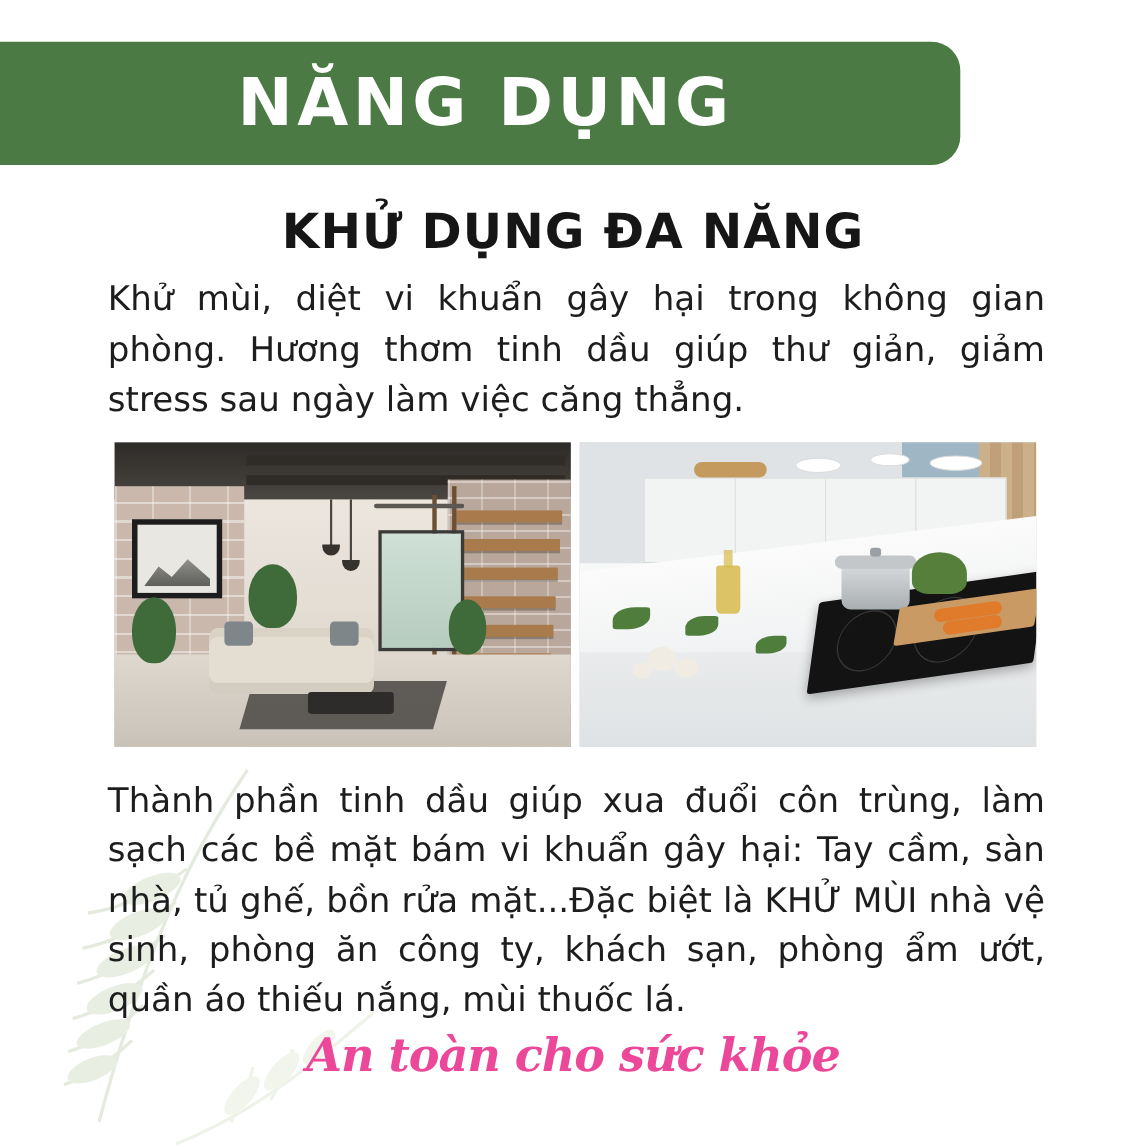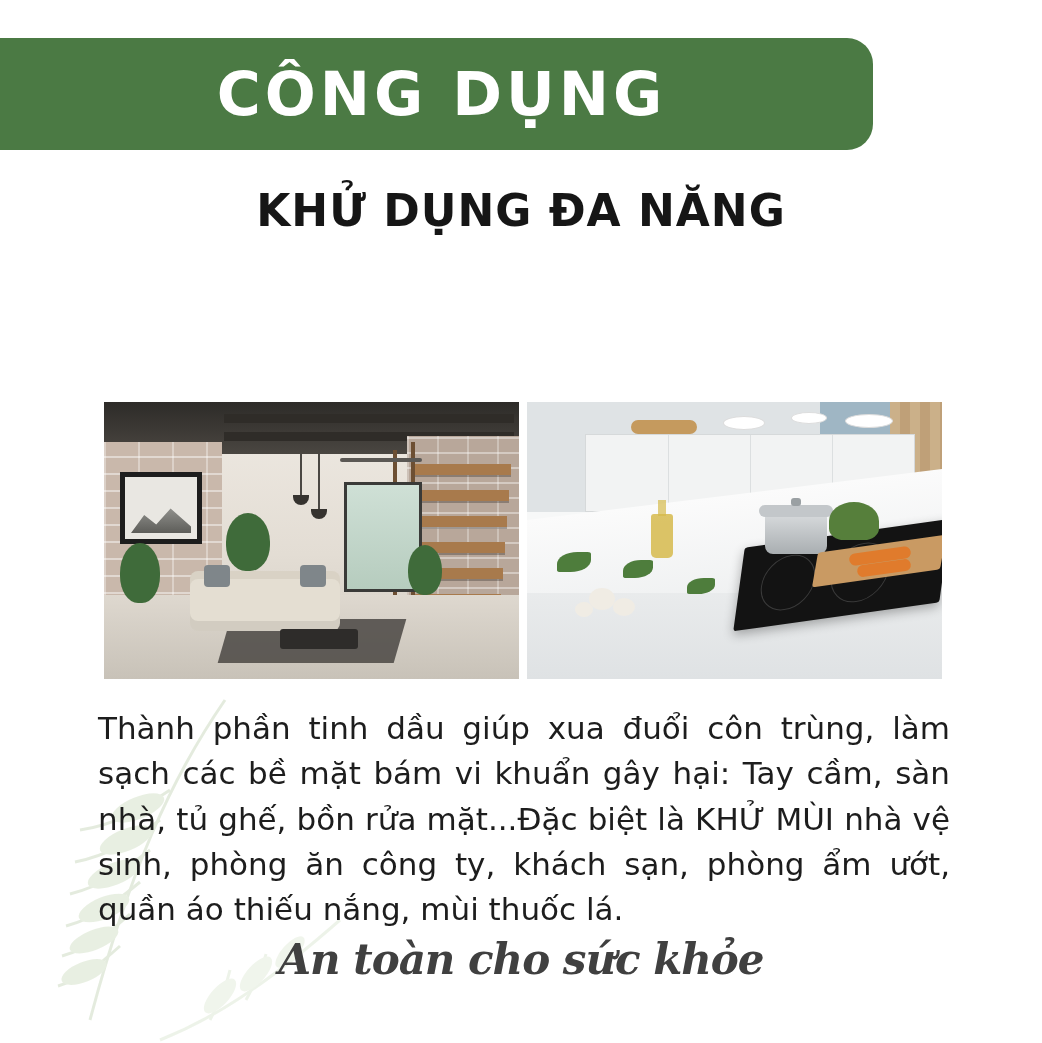--- a/index.html
+++ b/index.html
@@ -375,21 +375,21 @@
   .tagline {
     position: absolute;
     left: 0;
     top: 935px;
     width: 1042px;
     text-align: center;
     font-family: "DejaVu Serif", serif;
     font-style: italic;
     font-weight: bold;
     font-size: 42px;
-    color: #404040;
+    color: #ec4899;
     letter-spacing: -1px;
   }
 
   
   .leaf-decor {
     position: absolute;
     left: 20px;
     top: 690px;
     width: 230px;
     height: 350px;
@@ -405,25 +405,26 @@
     opacity: .45;
     pointer-events: none;
   }
 </style>
 </head>
 <body>
 
 <div class="page">
 
   <div class="header-banner">
-    <div class="header-title">CÔNG DỤNG</div>
+    <div class="header-title">NĂNG DỤNG</div>
   </div>
 
   <div class="section-heading">KHỬ DỤNG ĐA NĂNG</div>
 
+  <div class="intro-paragraph">Khử mùi, diệt vi khuẩn gây hại trong không gian phòng. Hương thơm tinh dầu giúp thư giản, giảm stress sau ngày làm việc căng thẳng.</div>
 
   <div class="images-row">
 
     <div class="photo">
       <div class="lr-bg"></div>
       <div class="lr-ceiling"></div>
       <div class="lr-beam" style="left:120px; top:12px; width:290px;"></div>
       <div class="lr-beam" style="left:120px; top:30px; width:290px;"></div>
       <div class="lr-brickwall"></div>
       <div class="lr-frame"></div>

